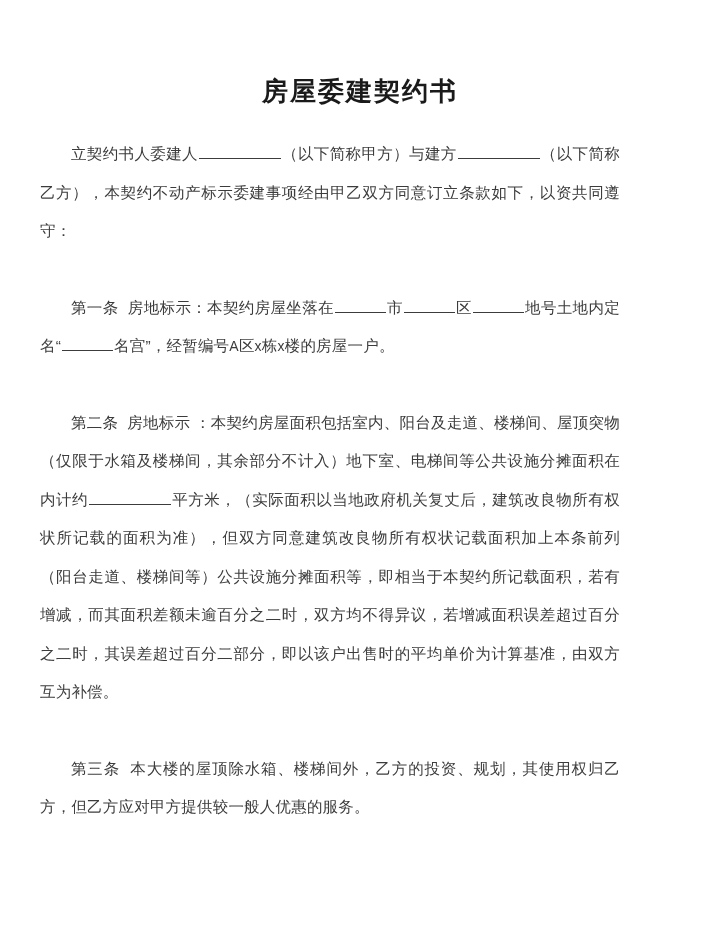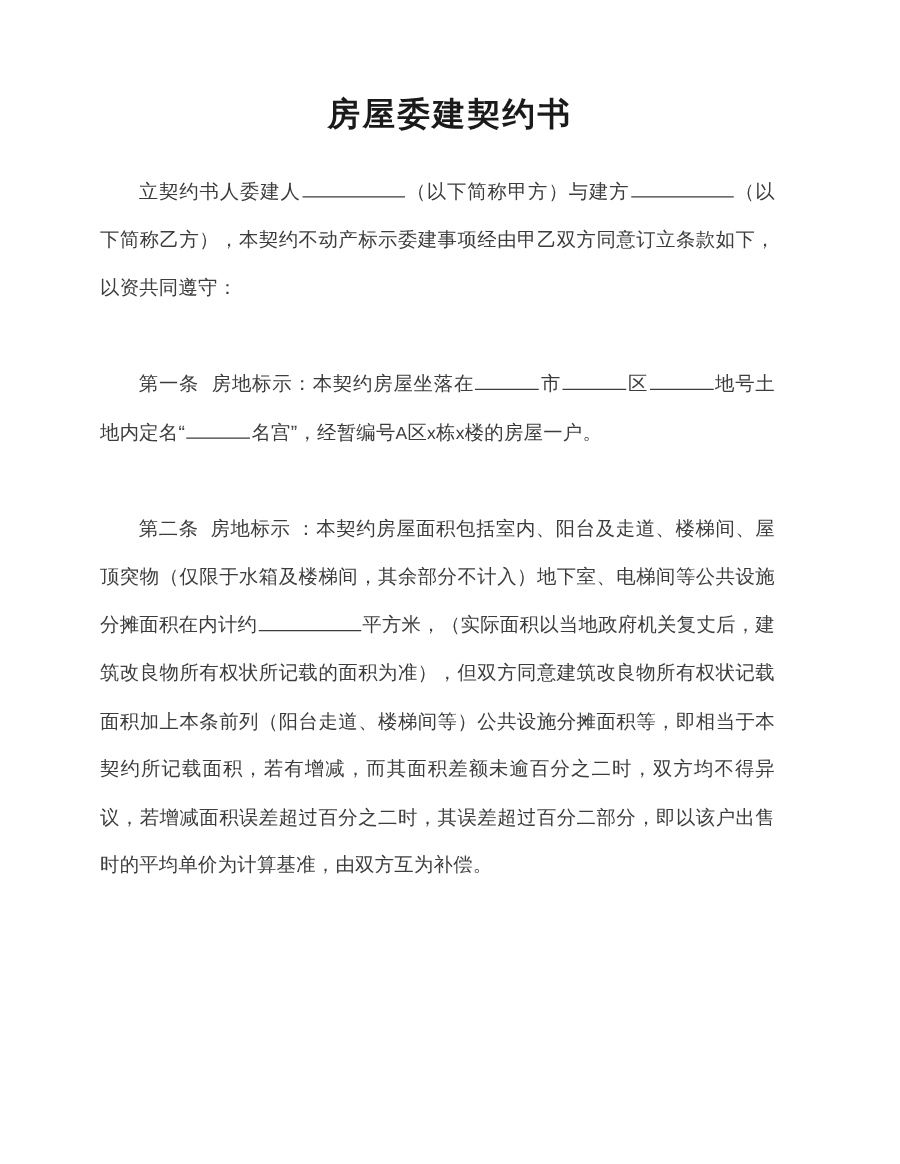--- a/index.html
+++ b/index.html
@@ -26,21 +26,21 @@
     font-size: 26px;
     font-weight: bold;
     color: #1a1a1a;
     letter-spacing: 2px;
     margin: 0;
     padding-top: 76px;
     padding-bottom: 0;
     line-height: 1.2;
   }
   .body-wrap {
-    padding-left: 80px;
+    padding-left: 40px;
     padding-right: 100px;
     padding-top: 28px;
   }
   p.para {
     margin: 0;
     font-size: 15.5px;
     line-height: 38.5px;
     text-align: justify;
     text-justify: inter-ideograph;
     text-indent: 31px;
@@ -82,15 +82,16 @@
     <div class="gap-md"></div>
 
     <p class="para"><span>第一条</span>&nbsp;&nbsp;<span>房地标示：</span><span>本契约房屋坐落在</span><span class="blank w-short"></span><span>市</span><span class="blank w-short"></span><span>区</span><span class="blank w-short"></span><span>地号土地内定名“</span><span class="blank w-short"></span><span>名宫”，经暂编号</span><span class="latin">A</span><span>区</span><span class="latin">x</span><span>栋</span><span class="latin">x</span><span>楼的房屋一户。</span></p>
 
     <div class="gap-md"></div>
 
     <p class="para"><span>第二条</span>&nbsp;&nbsp;<span>房地标示 ：</span><span>本契约房屋面积包括室内、阳台及走道、楼梯间、屋顶突物（仅限于水箱及楼梯间，其余部分不计入）地下室、电梯间等公共设施分摊面积在内计约</span><span class="blank w-long"></span><span>平方米，（实际面积以当地政府机关复丈后，建筑改良物所有权状所记载的面积为准），但双方同意建筑改良物所有权状记载面积加上本条前列（阳台走道、楼梯间等）公共设施分摊面积等，即相当于本契约所记载面积，若有增减，而其面积差额未逾百分之二时，双方均不得异议，若增减面积误差超过百分之二时，其误差超过百分二部分，即以该户出售时的平均单价为计算基准，由双方互为补偿。</span></p>
 
     <div class="gap-md"></div>
 
+    <p class="para"><span>第三条</span>&nbsp;&nbsp;<span>本大楼的屋顶除水箱、楼梯间外，乙方的投资、规划，其使用权归乙方，但乙方应对甲方提供较一般人优惠的服务。</span></p>
 
   </div>
 </div>
 
 </body></html>

